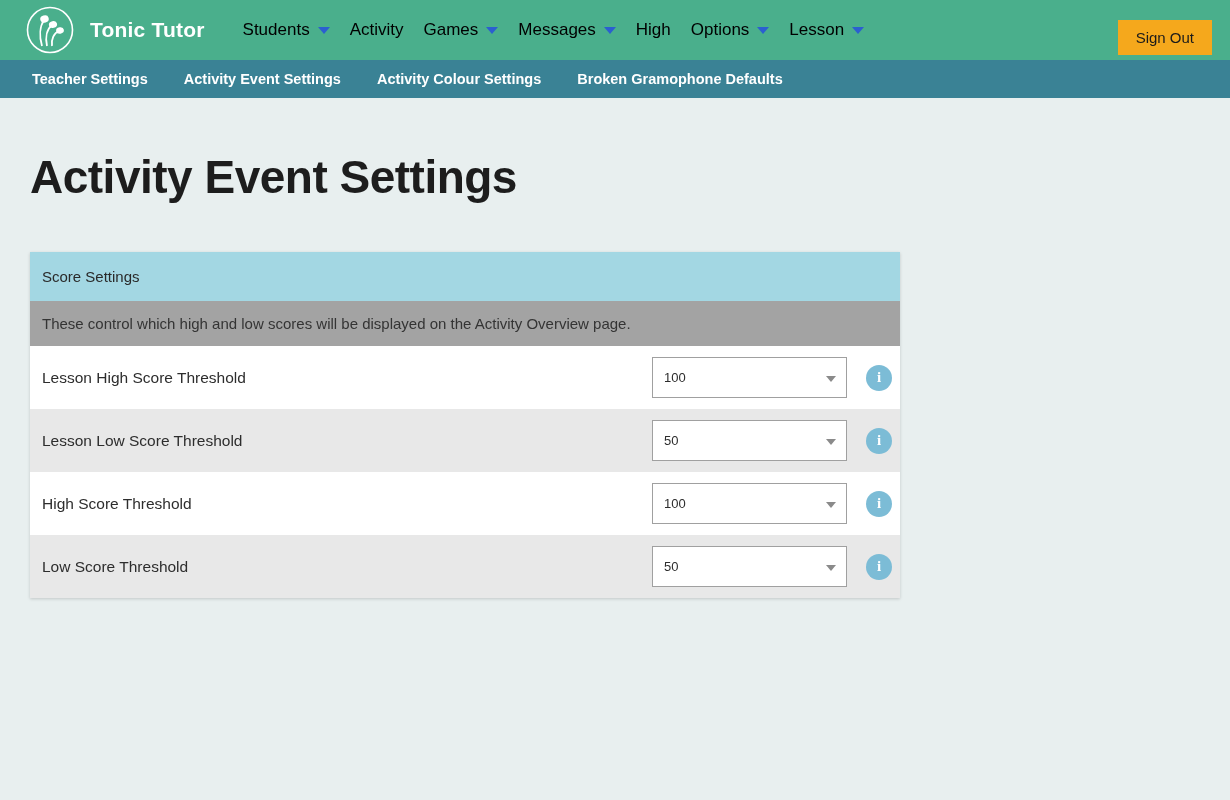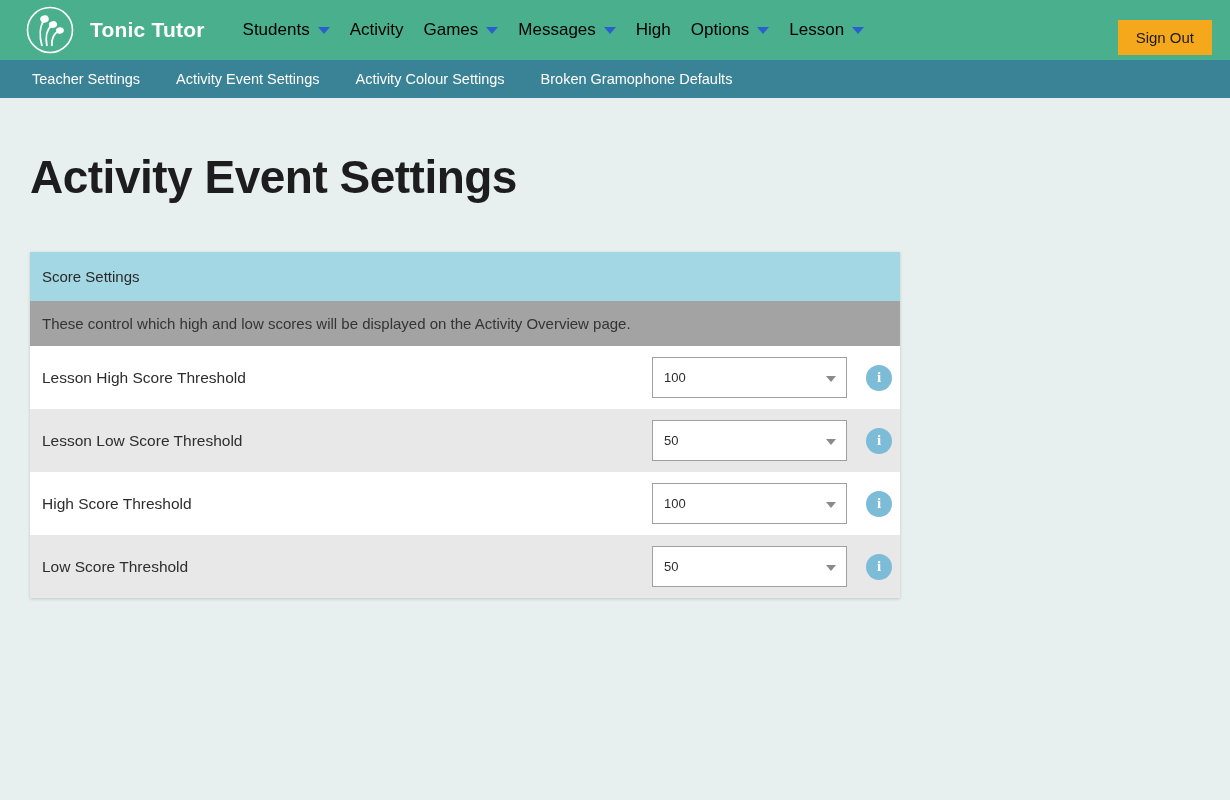--- a/index.html
+++ b/index.html
@@ -89,21 +89,21 @@
   .subbar {
     height: 38px;
     background: #3a8295;
     display: flex;
     align-items: center;
     padding-left: 32px;
   }
   .subnav-item {
     color: #ffffff;
     font-size: 14.5px;
-    font-weight: normal;
+    font-weight: bold;
     margin-right: 36px;
     white-space: nowrap;
     cursor: pointer;
     text-decoration: none;
   }
 
   
   .content {
     padding: 0 30px;
   }

